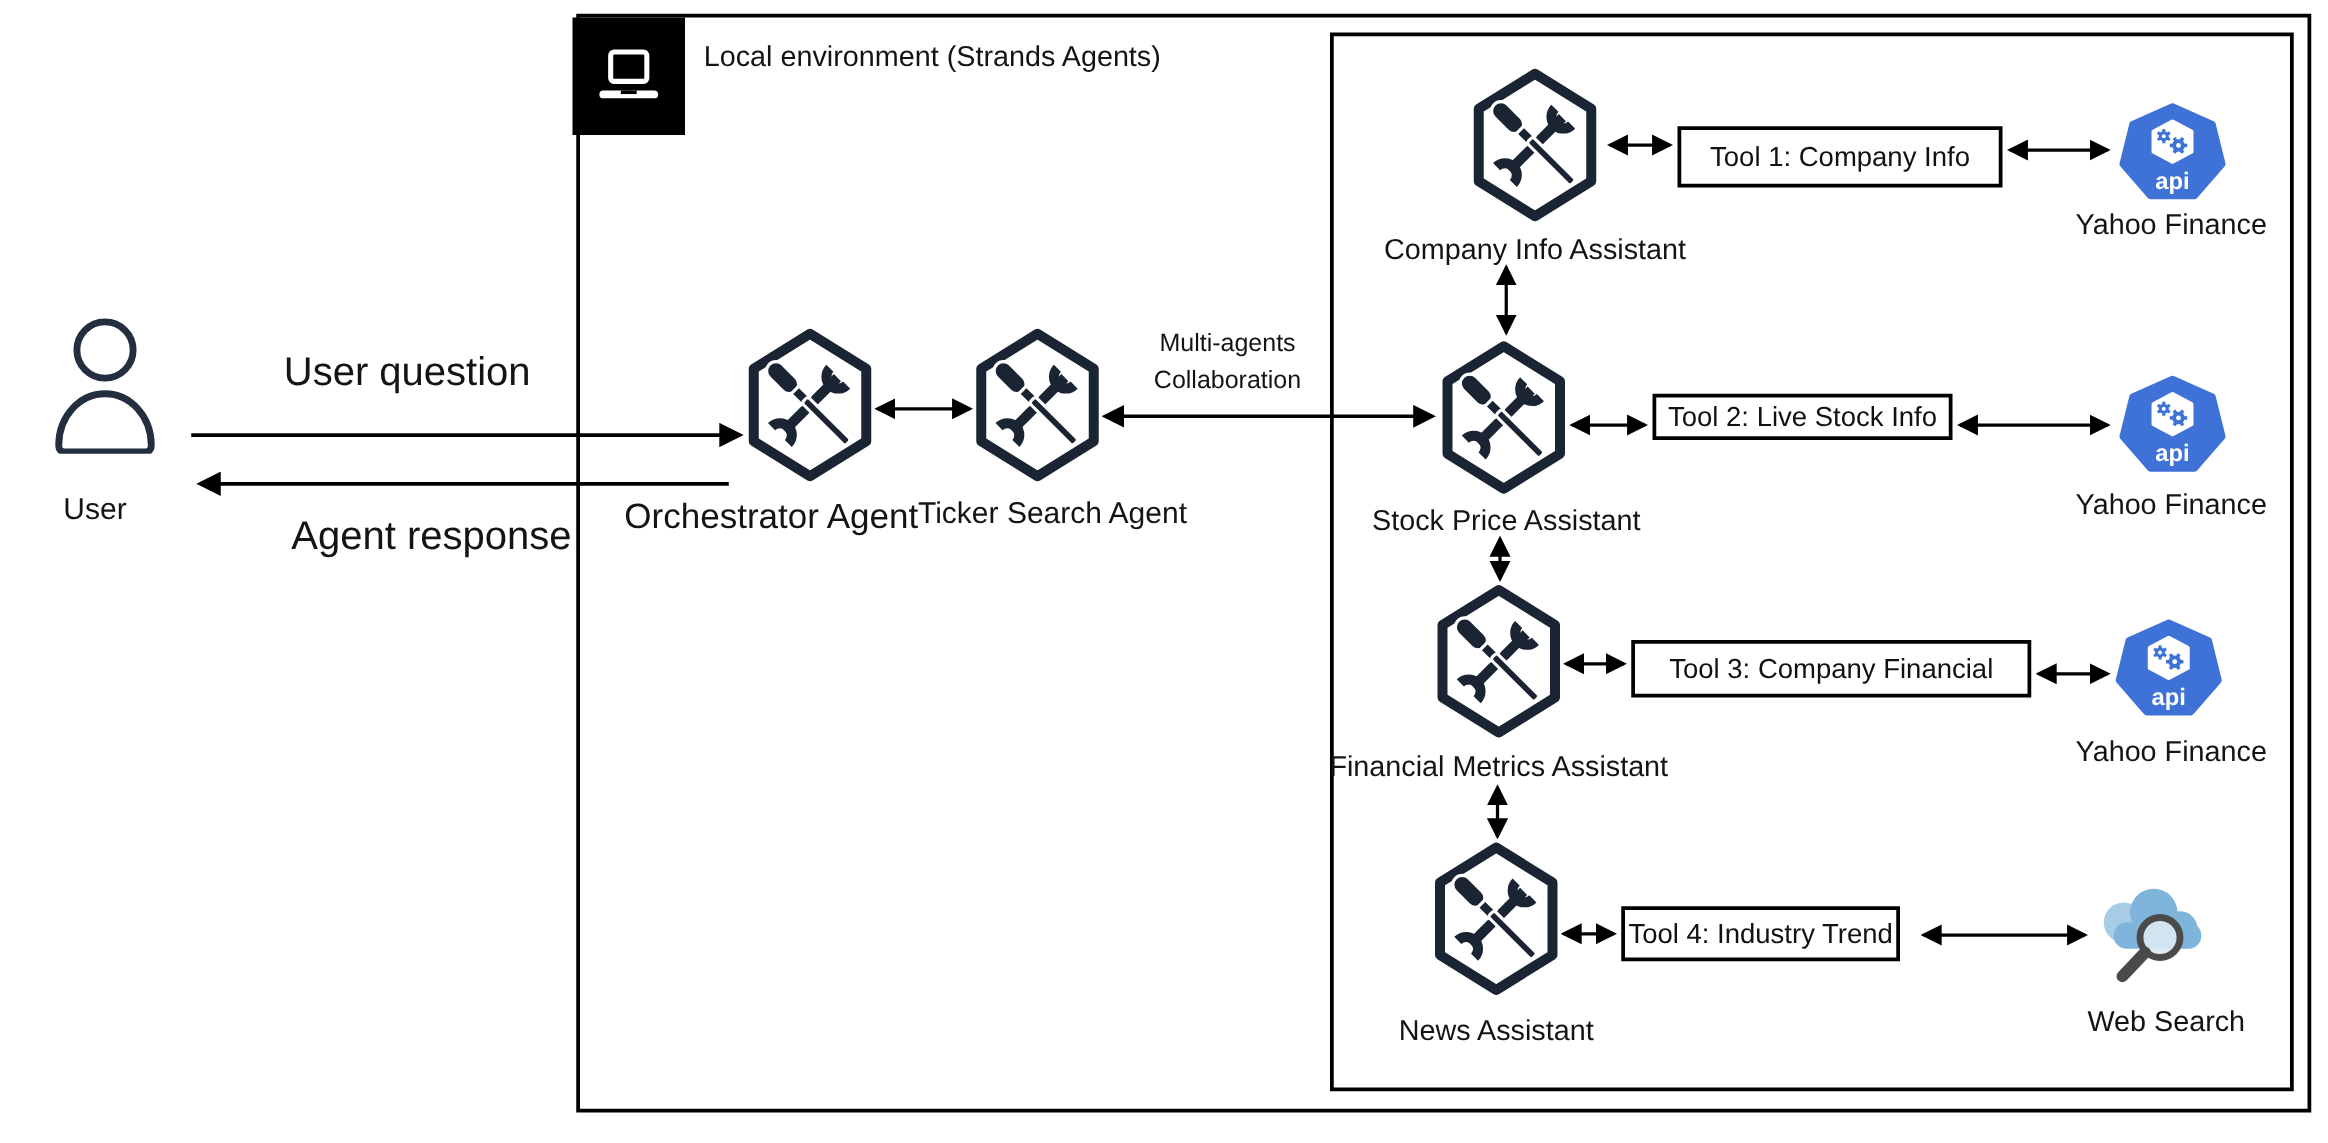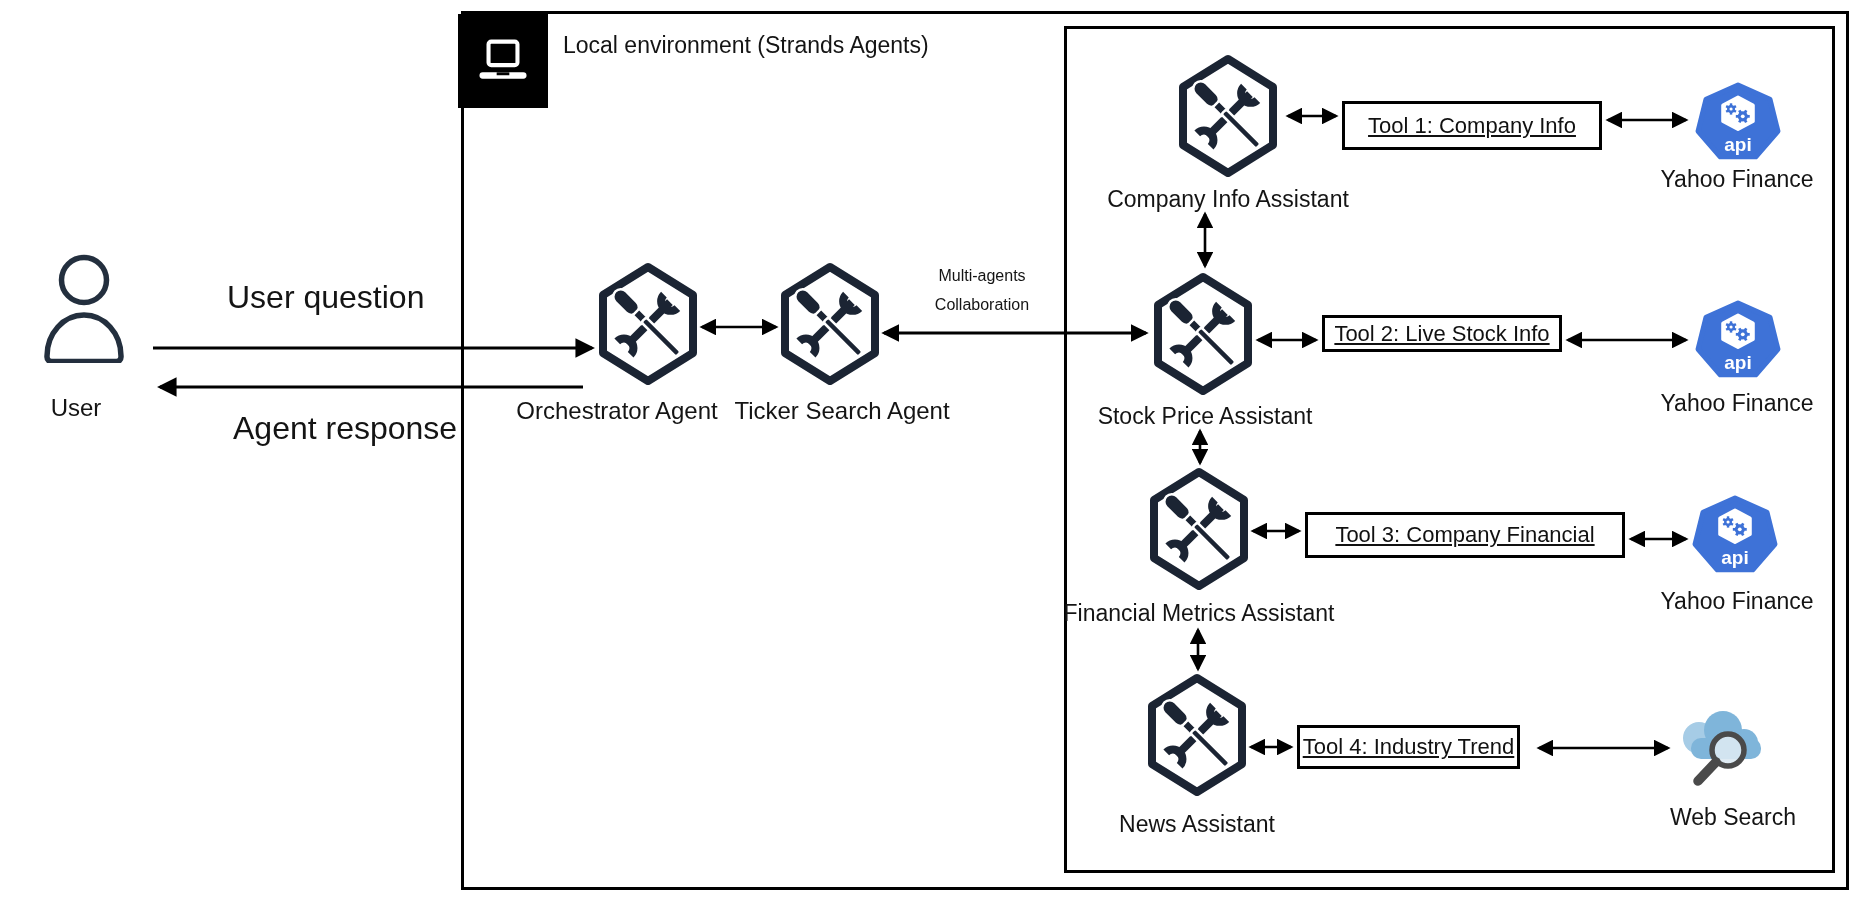--- a/index.html
+++ b/index.html
@@ -8,25 +8,25 @@
     font-family:"Liberation Sans","DejaVu Sans",sans-serif;color:#141414;padding-left:28px;
   }
   .abs{position:absolute;}
   .frame{position:absolute;border:3px solid #000;background:transparent;box-sizing:border-box;}
   .lbl{position:absolute;font-size:23px;color:#141414;white-space:nowrap;}
   .lbl.center{text-align:center;}
   .flowlbl{position:absolute;font-size:32px;color:#141414;white-space:nowrap;margin-top:15px;}
   .toolbox{
     position:absolute;border:3px solid #000;background:#fff;box-sizing:border-box;
     display:flex;align-items:center;justify-content:center;
-    font-size:22px;color:#111;white-space:nowrap;text-decoration:underline;
+    font-size:22px;color:#111;white-space:nowrap;
   }
   .blacksq{position:absolute;background:#000;display:flex;align-items:center;justify-content:center;}
   .envtitle{position:absolute;font-size:23px;color:#141414;white-space:nowrap;}
-  .collab{position:absolute;font-size:16px;line-height:29px;text-align:center;color:#141414;}
+  .collab{position:absolute;font-size:20px;line-height:29px;text-align:center;color:#141414;}
   svg.layer{position:absolute;left:0;top:0;}
 </style>
 </head>
 <body>
 
 <div class="canvas">
 
   <svg width="0" height="0" style="position:absolute" aria-hidden="true">
     <defs>
       <symbol id="sym-agent" viewBox="0 0 100 124">
@@ -126,21 +126,21 @@
       <use href="#sym-user"></use>
     </svg>
   <div class="lbl center" style="left:16px;top:394px;width:120px;font-size:24px;">User</div>
 
   <div class="flowlbl" style="left:227px;top:264px;">User question</div>
   <div class="flowlbl" style="left:233px;top:395px;text-align:center;">Agent response</div>
 
   <svg class="abs" style="left:598px;top:262px;" width="100" height="124">
       <use href="#sym-agent"></use>
     </svg>
-  <div class="lbl center" style="left:467px;top:397px;width:300px;font-size:24px;">Orchestrator Agent</div>
+  <div class="lbl center" style="left:467px;top:397px;width:300px;font-size:28px;">Orchestrator Agent</div>
 
   <svg class="abs" style="left:780px;top:262px;" width="100" height="124">
       <use href="#sym-agent"></use>
     </svg>
   <div class="lbl center" style="left:692px;top:397px;width:300px;font-size:24px;">Ticker Search Agent</div>
 
   <div class="collab" style="left:872px;top:261px;width:220px;">
     <div>Multi-agents</div>
     <div>Collaboration</div>
   </div>

